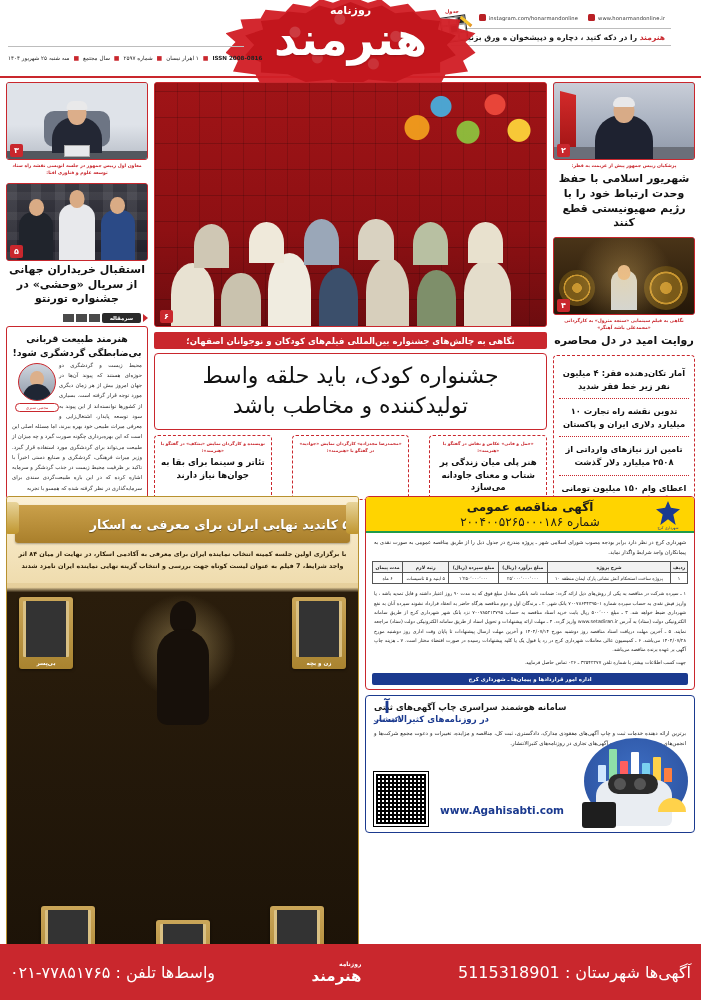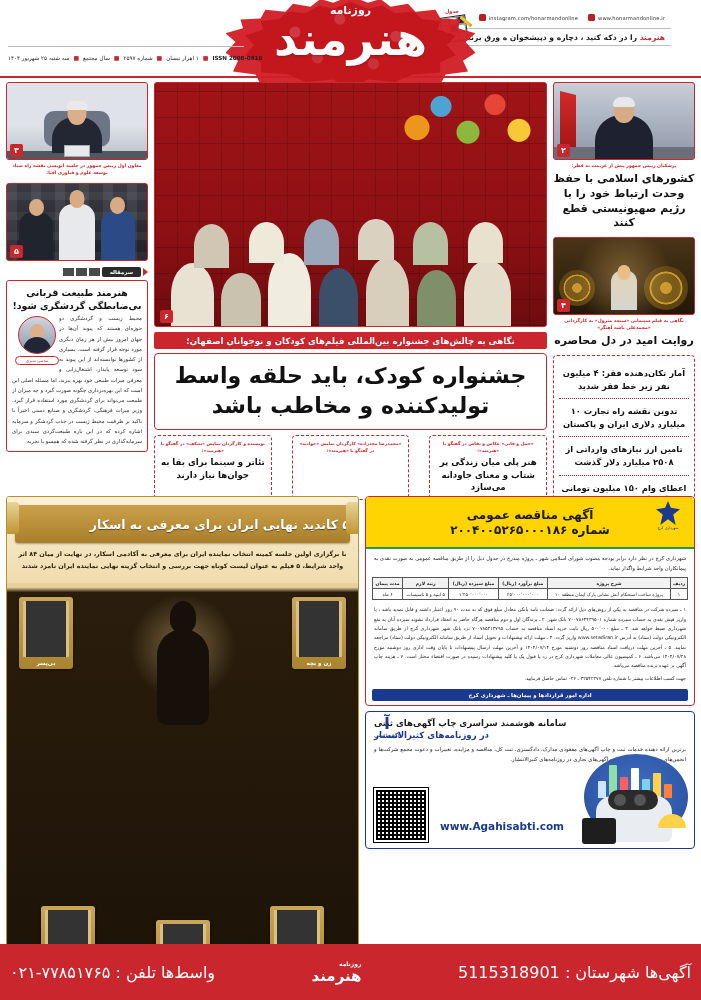--- a/index.html
+++ b/index.html
@@ -283,21 +283,21 @@
     margin-top: 5px;
     background: #c9272d; color: #fff;
     font-size: 8.6px; font-weight: bold; text-align: center;
     padding: 3.5px 6px; border-radius: 2px;
   }
   .hero-headbox {
     margin-top: 4px; border: 1.6px solid #c9272d; border-radius: 4px;
     padding: 7px 6px 9px;
   }
   .hero-head {
-    font-size: 22px; font-weight: bold; color: #111; text-align: center;
+    font-size: 22px; font-weight: normal; color: #111; text-align: center;
     line-height: 1.35;
   }
   .subheads {
     display: flex; gap: 20px; margin-top: 5px; direction: rtl;
   }
   .subcard {
     flex: 1; border: 1.2px dashed #c9272d; border-radius: 4px;
     padding: 4px 4px 5px; text-align: center;
   }
   .sc-kicker { font-size: 4.4px; color: #c9272d; line-height: 1.6; font-weight: bold; }
@@ -347,36 +347,36 @@
   }
   .lz-right { width: 330px; display: flex; flex-direction: column; gap: 5px; }
   .lz-left  { flex: 1; display: flex; flex-direction: column; gap: 5px; }
 
   
   .tender {
     border: 1.4px solid #c9272d; border-radius: 4px; background: #fff;
     padding: 0 0 4px; overflow: hidden;
   }
   .tender .banner {
-    position: relative; background: #ffd400; height: 52px;
+    position: relative; background: #ffd400; height: 36px;
     display: flex; align-items: center; justify-content: center;
     border-bottom: 2px solid #1f9c4a;
   }
   .tender .banner .emblem {
     position: absolute; right: 6px; top: 4px; width: 40px; text-align: center;
   }
   .tender .banner .emblem .mark {
     width: 24px; height: 24px; margin: 0 auto;
     background: #1b3a8f;
     clip-path: polygon(50% 0,62% 28%,100% 34%,72% 56%,82% 100%,50% 76%,18% 100%,28% 56%,0 34%,38% 28%);
   }
   .tender .banner .emblem .lbl { font-size: 3.6px; color: #1b3a8f; margin-top: 1px; }
   .tender .banner .txt { text-align: center; }
   .tender .banner .t1 { font-size: 12px; font-weight: bold; color: #1a1a1a; }
-  .tender .banner .t2 { font-size: 12px; font-weight: bold; color: #1a1a1a; margin-top: 1px; }
+  .tender .banner .t2 { font-size: 12px; font-weight: normal; color: #1a1a1a; margin-top: 1px; }
   .tender .intro { font-size: 5.2px; color: #222; line-height: 1.85; padding: 5px 8px 4px; text-align: justify; }
   .tender table { width: calc(100% - 12px); margin: 0 6px; border-collapse: collapse; }
   .tender th, .tender td {
     border: .7px solid #555; font-size: 4.6px; padding: 2.5px 1px;
     text-align: center; color: #222;
   }
   .tender th { background: #f2f2f2; font-weight: bold; }
   .tender .terms { font-size: 4.8px; color: #222; line-height: 1.95; padding: 5px 8px; text-align: justify; }
   .tender .footline { font-size: 4.8px; color: #222; padding: 0 8px 4px; text-align: justify; }
   .tender .bluebar {
@@ -650,21 +650,21 @@
           <div class="ph-president">
             <span class="flagred"></span>
             <span class="desk"></span>
             <span class="body"></span>
             <span class="head"></span>
             <span class="hair"></span>
           </div>
           <span class="pagebadge">۲</span>
         </div>
         <div class="nb-kicker">پزشکیان رییس جمهور پیش از عزیمت به قطر:</div>
-        <div class="nb-head">کشورهای اسلامی با حفظ وحدت ارتباط خود را با رژیم صهیونیستی قطع کنند</div>
+        <div class="nb-head">شهریور اسلامی با حفظ وحدت ارتباط خود را با رژیم صهیونیستی قطع کنند</div>
       </div>
 
       <div class="newsbox">
         <div class="nb-photo">
           <div class="ph-cinema">
             <span class="reel1"></span>
             <span class="reel2"></span>
             <span class="man"></span>
             <span class="mhead"></span>
             <span class="glow"></span>
@@ -751,20 +751,21 @@
             <span class="backdrop"></span>
             <span class="p p1"></span>
             <span class="p p3"></span>
             <span class="p p2"></span>
             <span class="h h1"></span>
             <span class="h h2"></span>
             <span class="h h3"></span>
           </div>
           <span class="pagebadge">۵</span>
         </div>
+        <div class="nb-head">استقبال خریداران جهانی از سریال «وحشی» در جشنواره تورنتو</div>
       </div>
 
       <div class="edtab">
         <span class="tri"></span>
         <span class="tab">سرمقاله</span>
         <span class="blk"></span>
         <span class="blk"></span>
         <span class="blk"></span>
       </div>
 
@@ -856,21 +857,21 @@
       </div>
 
     </div>
 
     <div class="lz-left">
       <div class="oscar">
         <div class="scrollhdr">
           <div class="ribbon">
             <span class="rt">۵ کاندید نهایی ایران برای معرفی به اسکار</span>
           </div>
-          <div class="lead">با برگزاری اولین جلسه کمیته انتخاب نماینده ایران برای معرفی به آکادمی اسکار، در نهایت از میان ۸۴ اثر واجد شرایط، ۵ فیلم به عنوان لیست کوتاه جهت بررسی و انتخاب گزینه نهایی نماینده ایران نامزد شدند</div>
+          <div class="lead">با برگزاری اولین جلسه کمیته انتخاب نماینده ایران برای معرفی به آکادمی اسکار، در نهایت از میان ۸۴ اثر واجد شرایط، 7 فیلم به عنوان لیست کوتاه جهت بررسی و انتخاب گزینه نهایی نماینده ایران نامزد شدند</div>
         </div>
         <div class="stage">
           <div class="statue">
             <span class="halo"></span>
             <span class="head"></span>
             <span class="torso"></span>
             <span class="base"></span>
           </div>
 
           <div class="poster p1">

